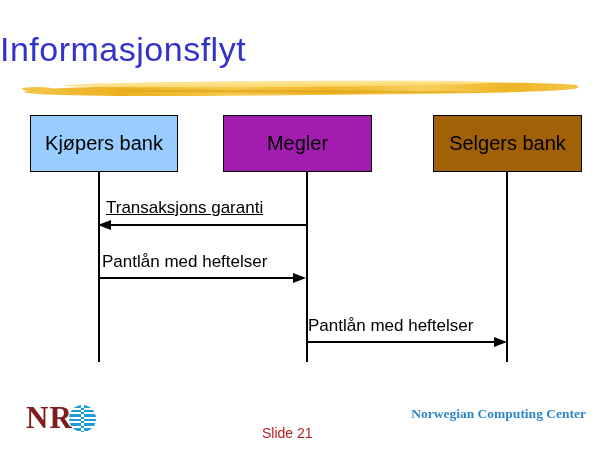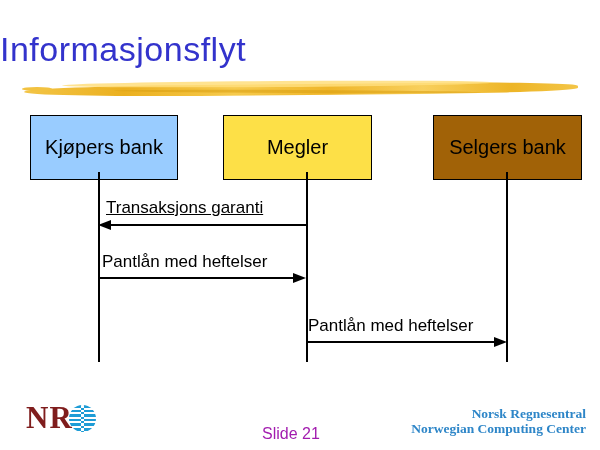--- a/index.html
+++ b/index.html
@@ -41,28 +41,28 @@
     border-radius: 50%;
     transform: rotate(0.25deg);
   }
   .brush .b-tail {
     position: absolute; left: -2px; top: 9px; width: 30px; height: 4px;
     background: #F2C240; border-radius: 50%;
   }
 
   
   .actor {
-    top: 115px; height: 65px;
+    top: 115px; height: 57px;
     box-sizing: border-box;
     border: 1.5px solid #000;
     display: flex; align-items: center; justify-content: center;
     font-size: 20px; color: #000;
   }
   .actor-buyer  { left: 30px;  width: 148px; background: #99CCFF; }
-  .actor-broker { left: 223px; width: 149px; background: #fde047; }
+  .actor-broker { left: 223px; width: 149px; background: #a21caf; }
   .actor-seller { left: 433px; width: 149px; background: #a16207; }
 
   
   .lifeline { width: 2px; top: 172px; height: 190px; background: #000; }
   .ll-buyer  { left: 98px; }
   .ll-broker { left: 306px; }
   .ll-seller { left: 506px; }
 
   
   .msg-label {
@@ -85,21 +85,21 @@
     border-radius: 50%;
     background: repeating-linear-gradient(180deg, #1E9CD6 0px, #1E9CD6 2.6px, #ffffff 2.6px, #ffffff 4.6px);
     overflow: hidden;
   }
   .nr-globe .meridian {
     position: absolute; left: 12px; top: 0; width: 3px; height: 100%;
     background: repeating-linear-gradient(180deg, #ffffff 0px, #ffffff 2.6px, #1E9CD6 2.6px, #1E9CD6 4.6px);
   }
   .slide-number {
     left: 262px; top: 425px;
-    font-size: 16px; color: #a21caf;
+    font-size: 14px; color: #b91c1c;
   }
   .org-name {
     right: 14px; top: 406px;
     text-align: right;
     font-family: "Liberation Serif", serif;
     font-weight: bold; font-size: 13.5px; line-height: 15px;
     color: #2E86C8;
   }
 </style>
 </head>
@@ -139,15 +139,14 @@
 <div class="abs msg-label" style="left:308px; top:316px;">Pantlån med heftelser</div>
 <div class="abs msg-line" style="left:307px; top:341px; width:187px;"></div>
 <div class="abs arrow-head head-right" style="left:494px; top:337px;"></div>
 
 <div class="abs nr-logo-text">NR</div>
 <div class="abs nr-globe">
   <div class="meridian"></div>
 </div>
 <div class="abs slide-number">Slide 21</div>
 <div class="abs org-name">
-  <div>Norsk Regnesentral</div>
   <div>Norwegian Computing Center</div>
 </div>
 
 </body></html>

